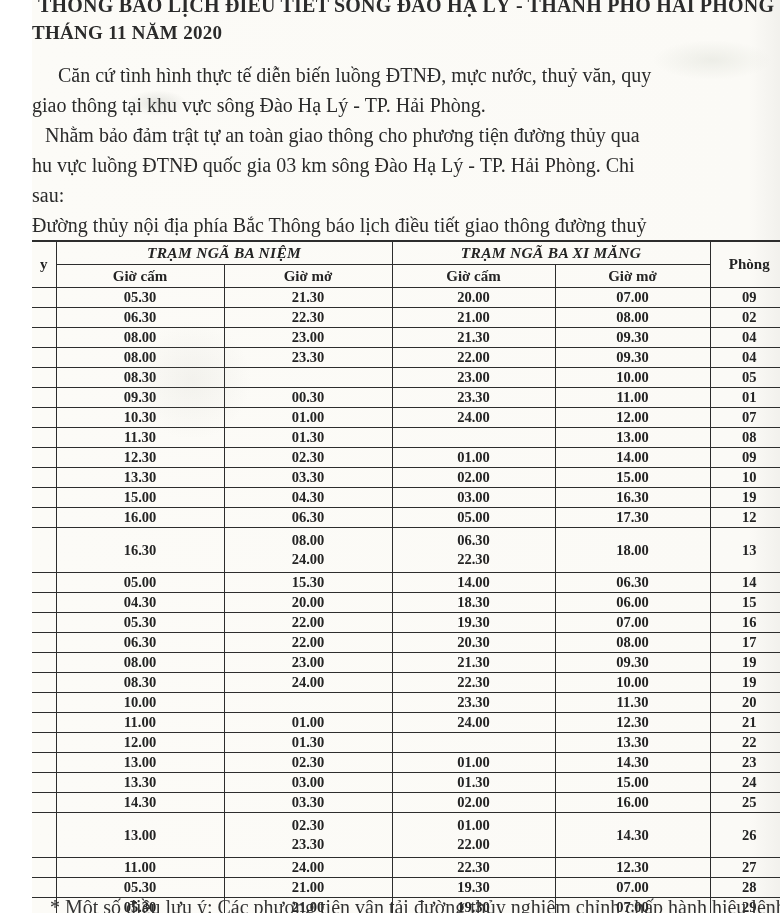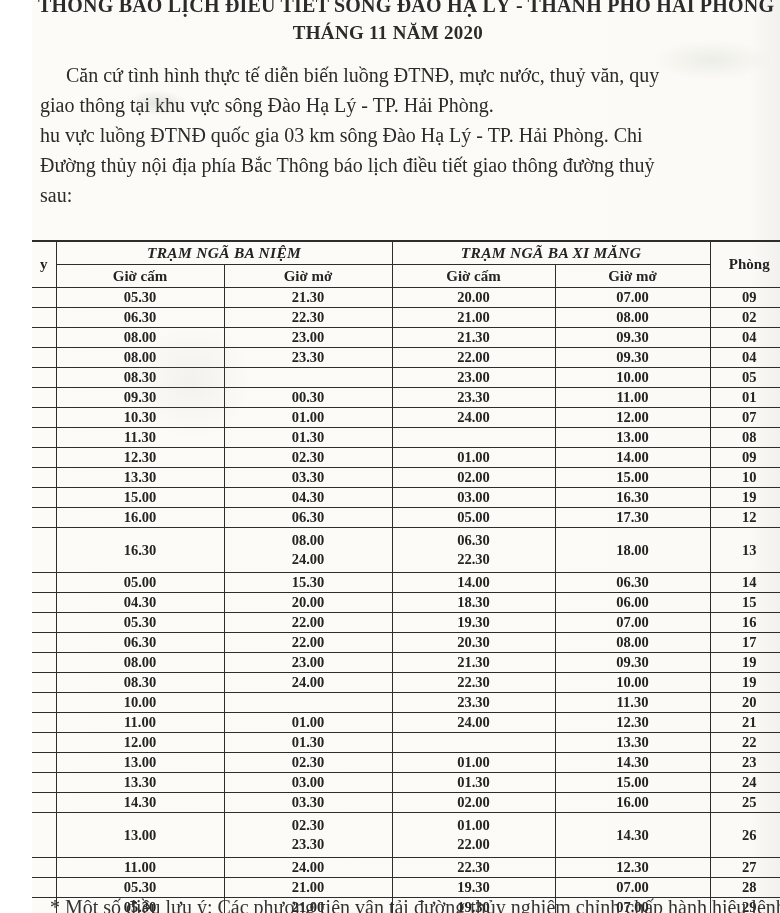--- a/index.html
+++ b/index.html
@@ -10,25 +10,25 @@
     overflow:hidden;
     color:#2b2b2b;
     font-family:"Liberation Serif", serif;
     margin-left:32px;
   }
   .title1{
     position:absolute;top:-6px;left:6px;
     font-weight:bold;font-size:20px;white-space:nowrap;letter-spacing:.2px;
   }
   .title2{
-    position:absolute;top:22px;left:0;width:712px;text-align:center;
+    position:absolute;top:22px;left:0;width:712px;
     font-weight:bold;font-size:19px;letter-spacing:.3px;
   }
   .bodytext{
-    position:absolute;top:60px;left:8px;width:736px;
+    position:absolute;top:60px;left:0;width:736px;
     font-size:20px;line-height:30px;
   }
   .line{white-space:nowrap;}
   .indent-a{text-indent:26px;}
   .indent-b{text-indent:13px;}
   table.sched{
     position:absolute;top:240px;left:0;width:757px;
     border-collapse:collapse;table-layout:fixed;
     border:2px solid #2d2d2d;border-left:none;
   }
@@ -62,23 +62,24 @@
 <body>
 
 <div class="page">
 
   <div class="title1">THÔNG BÁO LỊCH ĐIỀU TIẾT SÔNG ĐÀO HẠ LÝ - THÀNH PHỐ HẢI PHÒNG</div>
   <div class="title2">THÁNG 11 NĂM 2020</div>
 
   <div class="bodytext">
     <div class="line indent-a">Căn cứ tình hình thực tế diễn biến luồng ĐTNĐ, mực nước, thuỷ văn, quy</div>
     <div class="line">giao thông tại khu vực sông Đào Hạ Lý - TP. Hải Phòng.</div>
+    <div class="line indent-b">Nhằm bảo đảm trật tự an toàn giao thông cho phương tiện đường thủy qua</div>
     <div class="line">hu vực luồng ĐTNĐ quốc gia 03 km sông Đào Hạ Lý - TP. Hải Phòng. Chi</div>
+    <div class="line">sau:</div>
     <div class="line">Đường thủy nội địa phía Bắc Thông báo lịch điều tiết giao thông đường thuỷ</div>
-    <div class="line">sau:</div>
   </div>
 
   <table class="sched">
     <colgroup>
       <col style="width:24px">
         <col style="width:168px">
         <col style="width:168px">
       <col style="width:163px">
         <col style="width:155px">
         <col style="width:79px">

